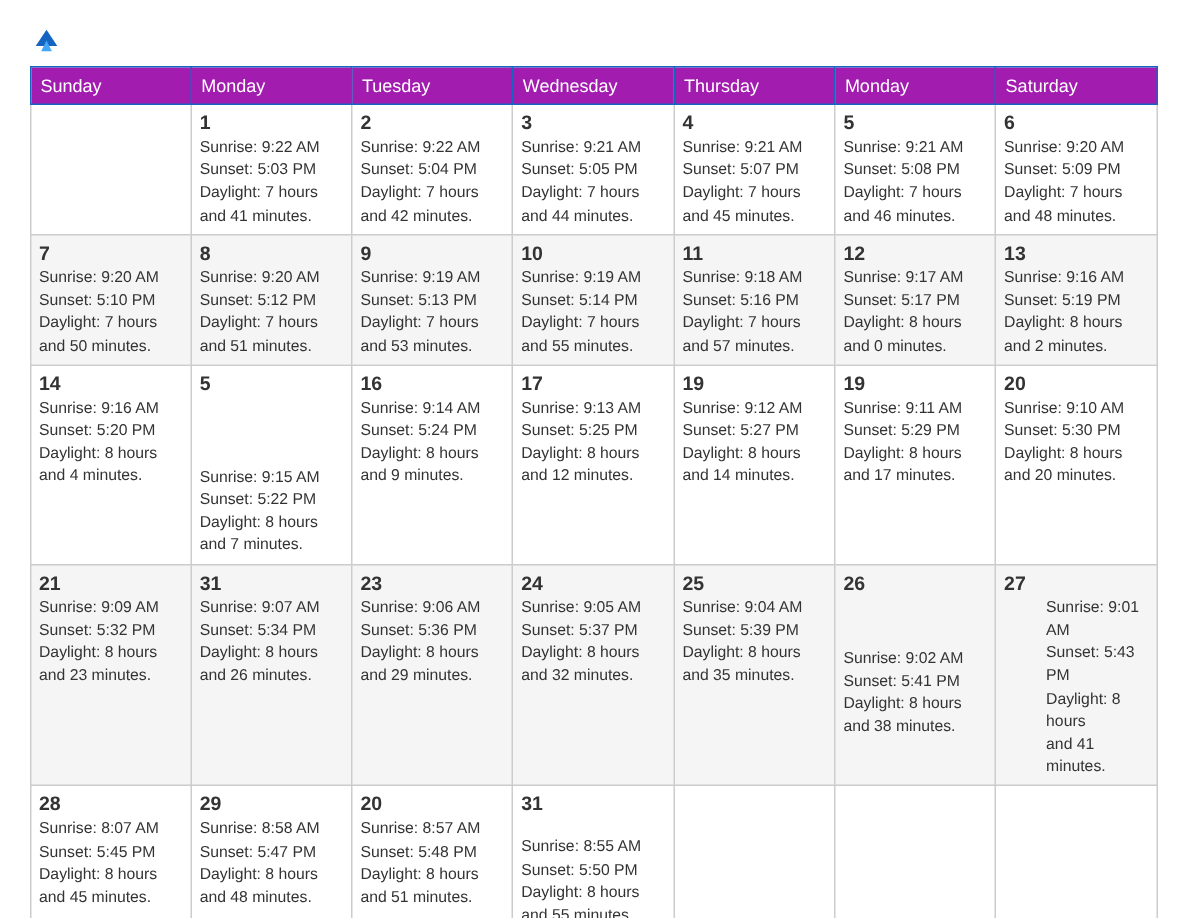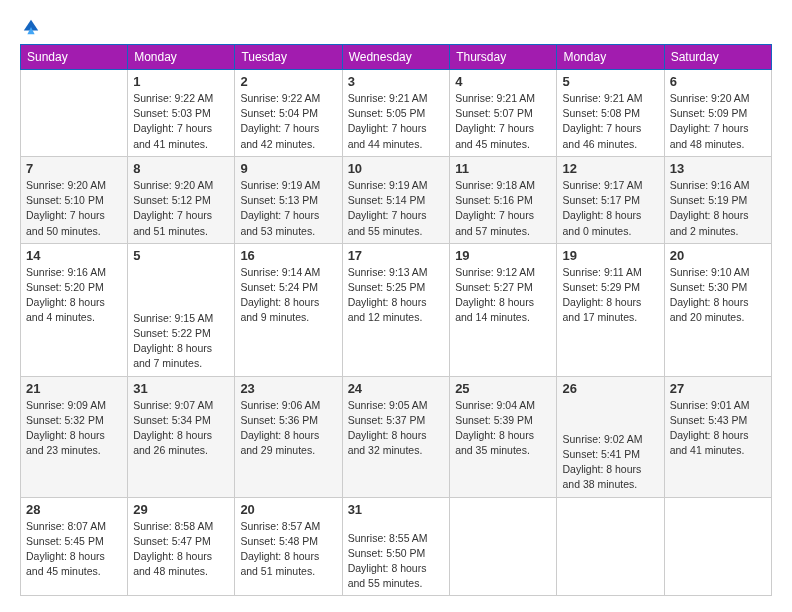--- a/index.html
+++ b/index.html
@@ -324,21 +324,21 @@
           </td>
           <td>
             <span class="day-num">26</span>
             <div class="day-info" style="white-space: pre-line; margin-top: 36px;">Sunrise: 9:02 AM
 Sunset: 5:41 PM
 Daylight: 8 hours
 and 38 minutes.</div>
           </td>
           <td>
             <span class="day-num">27</span>
-            <div class="day-info" style="white-space: pre-line;">Sunrise: 9:01 AM
+            <div class="day-info" style="white-space: pre-line; margin-left: 28px;">Sunrise: 9:01 AM
 Sunset: 5:43 PM
 Daylight: 8 hours
 and 41 minutes.</div>
           </td>
         </tr>
         <tr>
           <td>
             <span class="day-num">28</span>
             <div class="day-info" style="white-space: pre-line;">Sunrise: 8:07 AM
 Sunset: 5:45 PM

